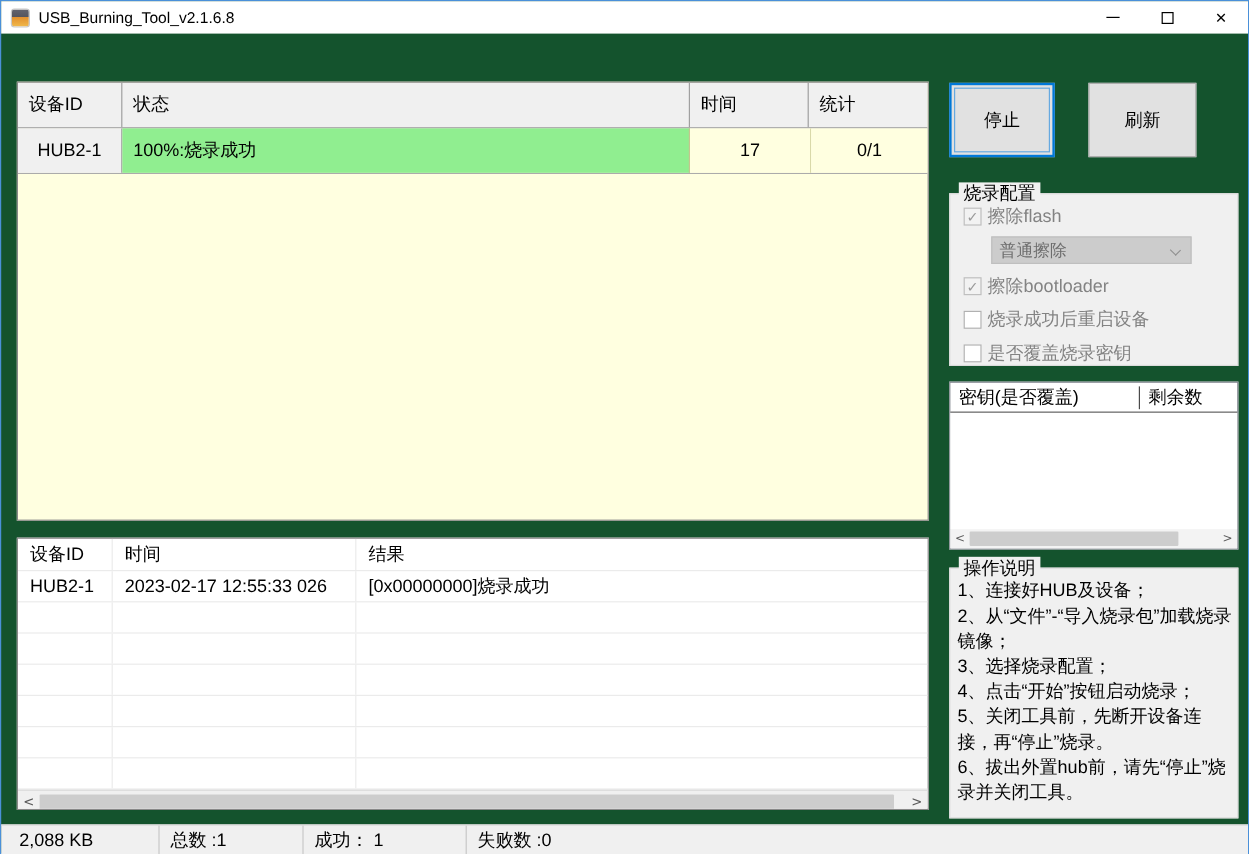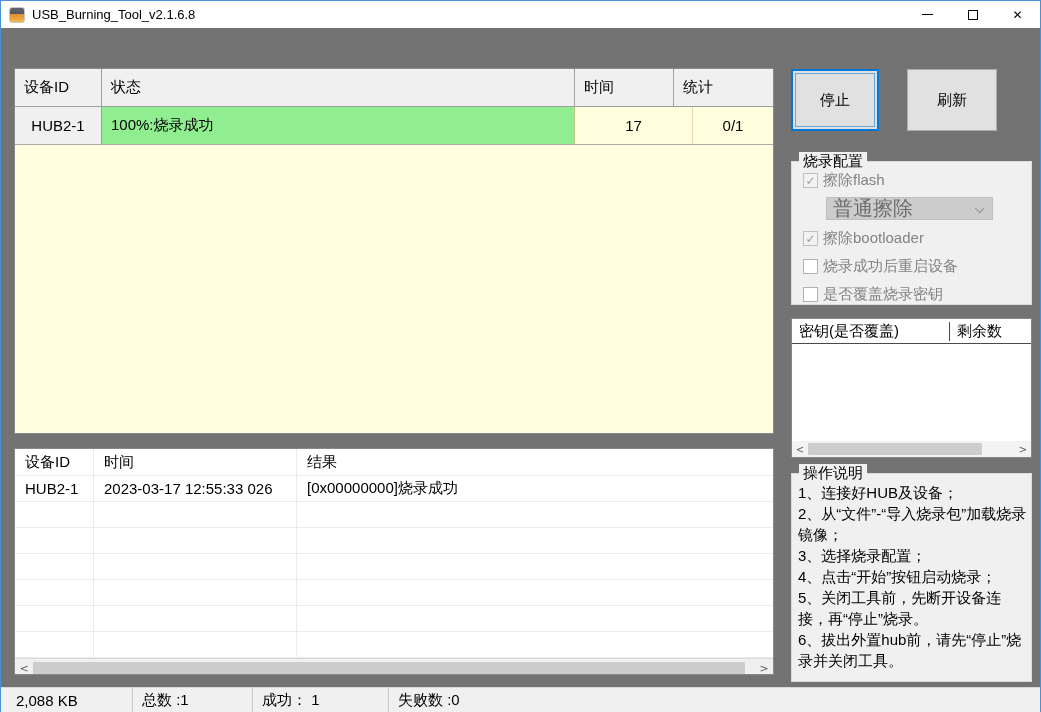--- a/index.html
+++ b/index.html
@@ -4,21 +4,21 @@
 <style>
   * { margin:0; padding:0; box-sizing:border-box; }
   html,body { width:1041px; height:712px; }
   body {
     font-family: "Liberation Sans", "DejaVu Sans", sans-serif;
     background:#F0F0F0;
     position:relative;
     overflow:hidden;
     color:#000;
   }
-  .window { position:absolute; inset:0; background:#737373; border:1px solid #4A90D9; }
+  .window { position:absolute; inset:0; background:#14532d; border:1px solid #4A90D9; }
 
   
   .titlebar { position:absolute; left:0; top:0; width:100%; height:27px; background:#FFFFFF; display:flex; align-items:center; }
   .app-icon { width:16px; height:16px; margin-left:8px; border-radius:3px;
     background:linear-gradient(180deg,#63636e 0%,#55555f 42%,#e2902f 46%,#f0b84a 100%);
     border:1px solid #c8c8c8; }
   .title-text { margin-left:7px; font-size:13px; color:#000; }
   .win-controls { position:absolute; right:0; top:0; height:27px; display:flex; }
   .win-btn { width:45px; height:27px; display:flex; align-items:center; justify-content:center; }
   .glyph-min { width:11px; border-top:1px solid #000; display:inline-block; }
@@ -36,42 +36,42 @@
   .dt-header { display:flex; height:38px; background:#F0F0F0; border-bottom:1px solid #A0A0A0; }
   .dt-header-cell { font-size:15px; display:flex; align-items:center; padding-left:9px; border-right:1px solid #A0A0A0; color:#000; }
   .dt-header-cell:last-child { border-right:none; }
   .w-devid { width:87px; }
   .w-status { width:473px; }
   .w-time { width:99px; }
   .w-stats { flex:1; }
   .dt-row { display:flex; height:38px; border-bottom:1px solid #ABABAB; }
   .dt-cell-devid { width:87px; background:#F0F0F0; border-right:1px solid #A0A0A0; display:flex; align-items:center; justify-content:center; font-size:15px; }
   .dt-cell-status { width:473px; background:#90EE90; display:flex; align-items:center; padding-left:9px; font-size:15px; border-right:1px solid #c5c58f; }
-  .dt-cell-time { width:118px; background:#FFFFE0; display:flex; align-items:center; justify-content:center; font-size:15px; border-right:1px solid #d9d9a9; }
+  .dt-cell-time { width:101px; background:#FFFFE0; display:flex; align-items:center; justify-content:center; font-size:15px; border-right:1px solid #d9d9a9; }
   .dt-cell-stats { flex:1; background:#FFFFE0; display:flex; align-items:center; justify-content:center; font-size:15px;text-align:center; }
 
   
   .btn { position:absolute; background:#E1E1E1; display:flex; align-items:center; justify-content:center;
     font-size:15px; color:#000; font-family:inherit; cursor:default; }
   .btn-stop { left:790px; top:68px; width:88px; height:62px; border:2px solid #0078D7; outline:1px solid #66a9e0; outline-offset:-5px; }
   .btn-refresh { left:906px; top:68px; width:90px; height:62px; border:1px solid #ADADAD; }
 
   
   .groupbox { position:absolute; border:1px solid #DCDCDC; background:#F0F0F0; }
   .groupbox-title { position:absolute; top:-10px; left:7px; background:#F0F0F0; padding:0 4px; font-size:15px; color:#000; }
 
   .burn-config { left:790px; top:160px; width:241px; height:144px; }
   .cfg-item { display:flex; align-items:center; margin:9px 0 0 11px; }
   .checkbox { width:15px; height:15px; border:1px solid #B1B1B1; background:#FFF; display:flex; align-items:center; justify-content:center; flex:none; }
   .checkbox.checked { background:#F2F2F2; border-color:#BFBFBF; }
   .checkbox .check { font-size:12px; color:#9A9A9A; line-height:1; }
   .cfg-label { font-size:15px; color:#838383; margin-left:5px; white-space:nowrap; }
   .cfg-select { margin:7px 0 0 34px; width:167px; height:23px; background:#CCCCCC; border:1px solid #BFBFBF;
     display:flex; align-items:center; position:relative; }
-  .cfg-select-value { font-size:20px; color:#6D6D6D; padding-left:6px; }
+  .cfg-select-value { font-size:14px; color:#6D6D6D; padding-left:6px; }
   .chevron-down { position:absolute; right:9px; top:7px; width:7px; height:7px;
     border-right:1px solid #909090; border-bottom:1px solid #909090; transform:rotate(45deg) scale(1,0.9); }
 
   
   .key-table { position:absolute; left:790px; top:317px; width:241px; height:140px; background:#FFF; border:1px solid #828790; display:flex; flex-direction:column; }
   .kt-header { display:flex; height:25px; border-bottom:1px solid #4a4a4a; flex:none;align-items:center; }
   .kt-header-cell { font-size:15px; display:flex; align-items:center; padding-left:7px; color:#000; }
   .kt-col-key { width:158px; border-right:1px solid #4a4a4a; }
   .kt-col-remaining { flex:1; }
   .kt-body { flex:1; background:#FFF; }
@@ -199,21 +199,21 @@
   </div>
 
   <div class="log-table">
     <div class="lt-row header">
       <div class="lt-cell lt-col-devid">设备ID</div>
       <div class="lt-cell lt-col-time">时间</div>
       <div class="lt-cell lt-col-result">结果</div>
     </div>
     <div class="lt-row">
       <div class="lt-cell lt-col-devid">HUB2-1</div>
-      <div class="lt-cell lt-col-time">2023-03-17 12:55:33 026</div>
+      <div class="lt-cell lt-col-time">2023-02-17 12:55:33 026</div>
       <div class="lt-cell lt-col-result">[0x00000000]烧录成功</div>
     </div>
     <div class="lt-row">
         <div class="lt-cell lt-col-devid"></div>
         <div class="lt-cell lt-col-time"></div>
         <div class="lt-cell lt-col-result"></div>
       </div>
     <div class="lt-row">
         <div class="lt-cell lt-col-devid"></div>
         <div class="lt-cell lt-col-time"></div>

